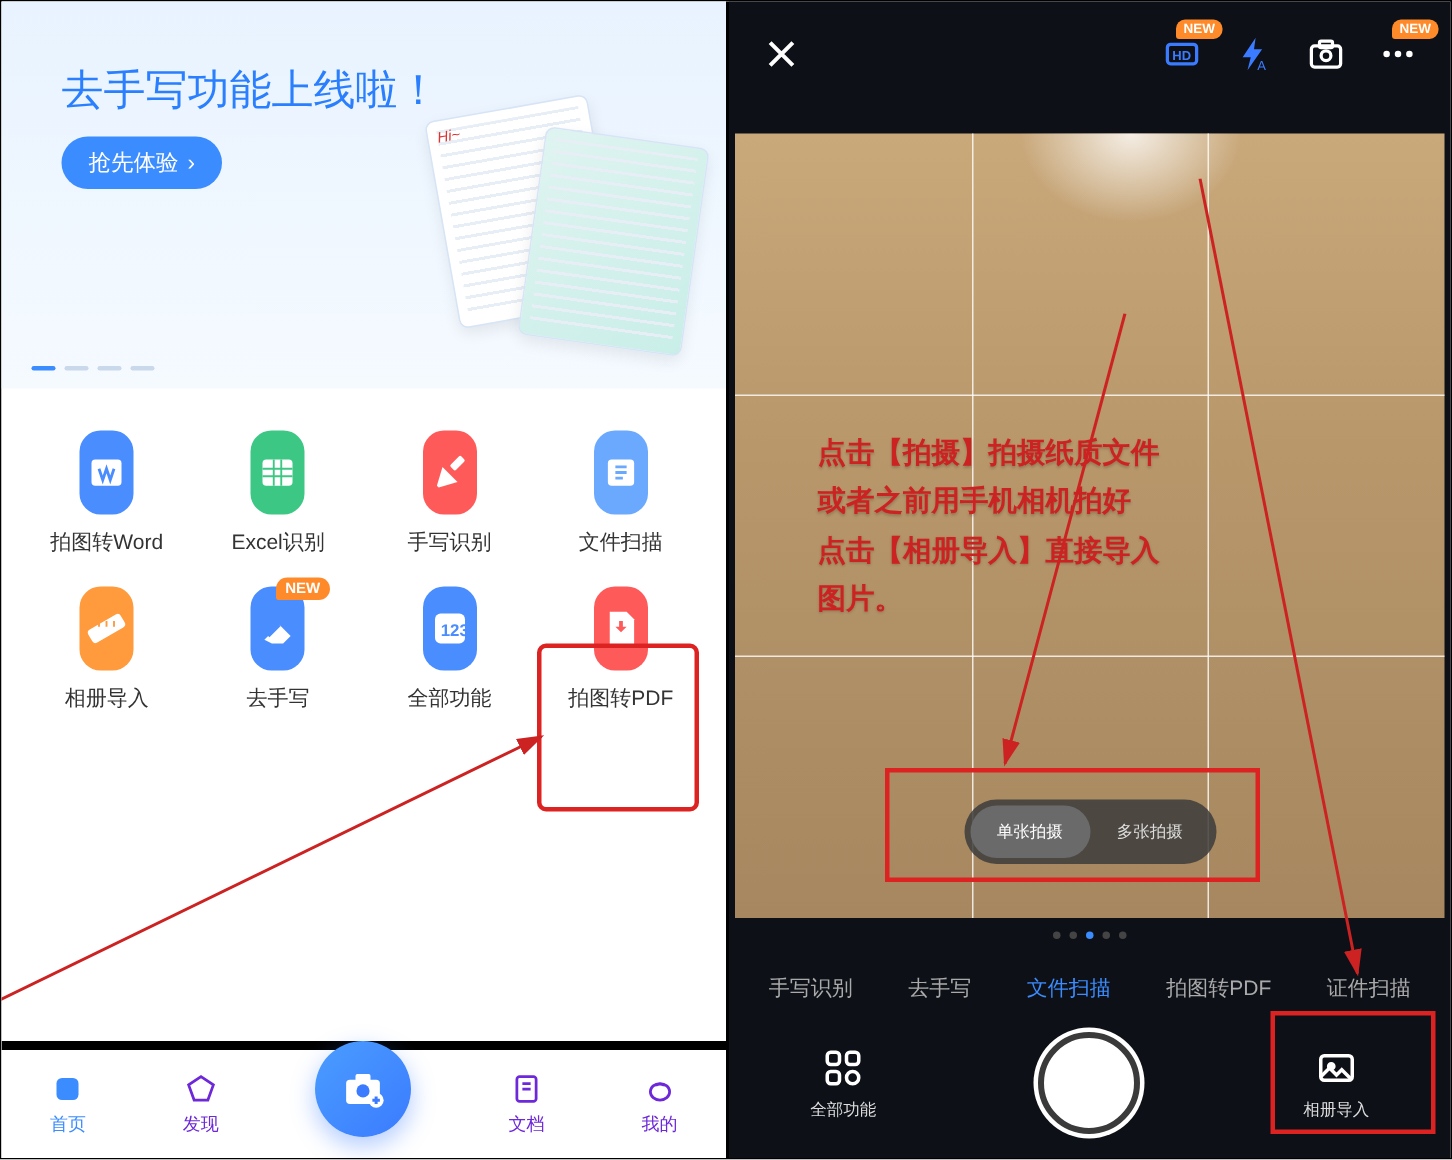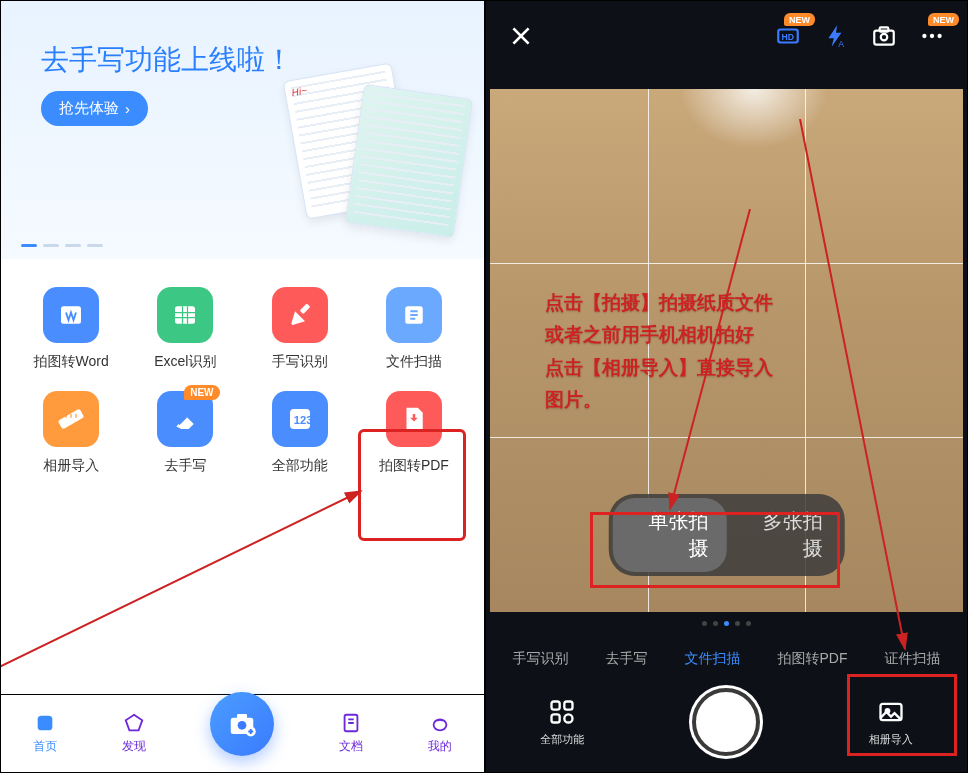--- a/index.html
+++ b/index.html
@@ -29,30 +29,30 @@
   .feature-card { flex: 1; height: 128px; border-radius: 14px; padding: 18px 20px; color: #fff; position: relative; overflow: hidden; }
   .fc-blue { background: linear-gradient(135deg,#4a8dff,#3b7bff); }
   .fc-navy { background: linear-gradient(135deg,#2a5fd0,#234fb5); }
   .fc-title { font-size: 20px; font-weight: 600; margin-bottom: 8px; }
   .fc-sub { font-size: 13px; opacity: .9; }
   .fc-icon { position: absolute; right: 14px; bottom: 12px; width: 64px; height: 58px; background: rgba(255,255,255,.2); border-radius: 12px; display: flex; align-items: center; justify-content: center; }
   .fc-icon svg { width: 36px; height: 36px; }
 
   .grid { display: grid; grid-template-columns: repeat(4,1fr); gap: 0 14px; padding: 18px 20px 0; }
   .grid-item { display: flex; flex-direction: column; align-items: center; padding: 10px 0; position: relative; }
-  .grid-icon { width: 56px; height: 56px; border-radius: 14px; display: flex; align-items: center; justify-content: center; margin-bottom: 10px; }
+  .grid-icon { width: 36px; height: 56px; border-radius: 14px; display: flex; align-items: center; justify-content: center; margin-bottom: 10px; }
   .grid-label { font-size: 14px; color: #333; }
   .ic-blue { background: #4a8dff; } .ic-green { background: #3cc884; } .ic-red { background: #ff5a5a; }
   .ic-lightblue { background: #6ba9ff; } .ic-orange { background: #ff9a3d; }
   .grid-icon svg { width: 30px; height: 30px; fill: #fff; }
   .new-badge { position: absolute; top: 4px; right: 16px; background: #ff8a2a; color: #fff; font-size: 10px; padding: 2px 6px; border-radius: 8px 8px 8px 2px; font-weight: 600; }
   .highlight-box { position: absolute; border: 3px solid #d22; border-radius: 6px; pointer-events: none; }
   .hl-scan { top: 428px; right: 18px; width: 108px; height: 112px; }
 
-  .bottom-nav { position: absolute; bottom: 0; left: 0; right: 0; height: 78px; display: flex; align-items: center; justify-content: space-around; border-top: 1px solid #000000; background: #fff; }
+  .bottom-nav { position: absolute; bottom: 0; left: 0; right: 0; height: 78px; display: flex; align-items: center; justify-content: space-around; border-top: 6px solid #000000; background: #fff; }
   .nav-item { display: flex; flex-direction: column; align-items: center; color: #6d28d9; font-size: 12px; gap: 4px; }
   .nav-item.active { color: #3b8cff; }
   .nav-item svg { width: 22px; height: 22px; }
   .nav-center { width: 64px; height: 64px; background: linear-gradient(135deg,#4a9dff,#3b7bff); border-radius: 50%; display: flex; align-items: center; justify-content: center; margin-top: -20px; box-shadow: 0 6px 16px rgba(59,124,255,.4); }
   .nav-center svg { width: 30px; height: 30px; fill: #fff; }
 
   .arrow-svg { position: absolute; pointer-events: none; }
 
   
   .cam-topbar { height: 74px; display: flex; align-items: center; justify-content: space-between; padding: 0 22px; }
@@ -66,21 +66,21 @@
   .grid-line { position: absolute; background: rgba(255,255,255,.8); }
   .gv1 { left: 33.3%; top: 0; bottom: 0; width: 1px; }
   .gv2 { left: 66.6%; top: 0; bottom: 0; width: 1px; }
   .gh1 { top: 33.3%; left: 0; right: 0; height: 1px; }
   .gh2 { top: 66.6%; left: 0; right: 0; height: 1px; }
   .flash-spot { position: absolute; top: 0; left: 40%; width: 150px; height: 60px; background: radial-gradient(ellipse at center top, rgba(255,255,255,.8), transparent 70%); }
 
   .instruction { position: absolute; top: 198px; left: 55px; color: #c22; font-size: 19px; line-height: 1.7; font-weight: 700; text-shadow: 0 1px 2px rgba(0,0,0,.2); }
 
   .mode-pill { position: absolute; bottom: 36px; left: 50%; transform: translateX(-50%); display: flex; background: rgba(60,60,60,.85); border-radius: 26px; padding: 4px; }
-  .mode-opt { padding: 10px 18px; color: #ddd; font-size: 20px; border-radius: 22px; text-align: right; }
+  .mode-opt { padding: 10px 18px; color: #ddd; font-size: 11px; border-radius: 22px; }
   .mode-opt.active { background: #6a6a6a; color: #fff; }
   .hl-pill { bottom: 24px; left: 100px; width: 250px; height: 76px; border: 3px solid #d22; position: absolute; pointer-events: none; }
 
   .pager-dots { position: absolute; bottom: 146px; left: 0; right: 0; display: flex; justify-content: center; gap: 6px; }
   .pager-dots span { width: 5px; height: 5px; background: #444; border-radius: 50%; }
   .pager-dots span.active { background: #3b8cff; }
 
   .mode-tabs { position: absolute; bottom: 104px; left: 0; right: 0; display: flex; justify-content: space-around; padding: 0 8px; }
   .mode-tab { color: #aaa; font-size: 14px; }
   .mode-tab.active { color: #3b8cff; }

